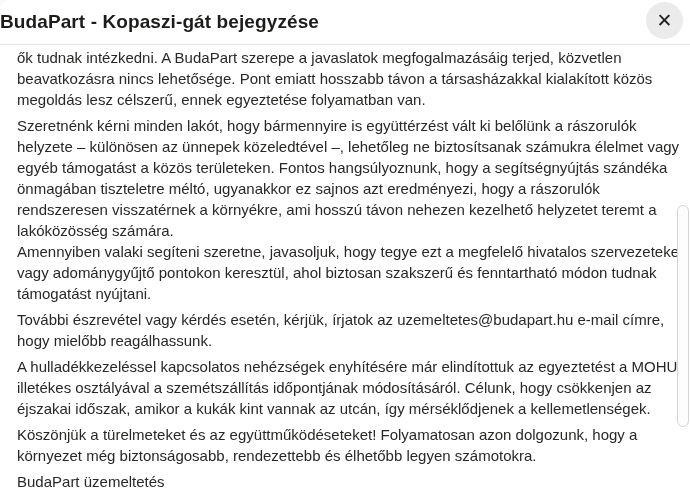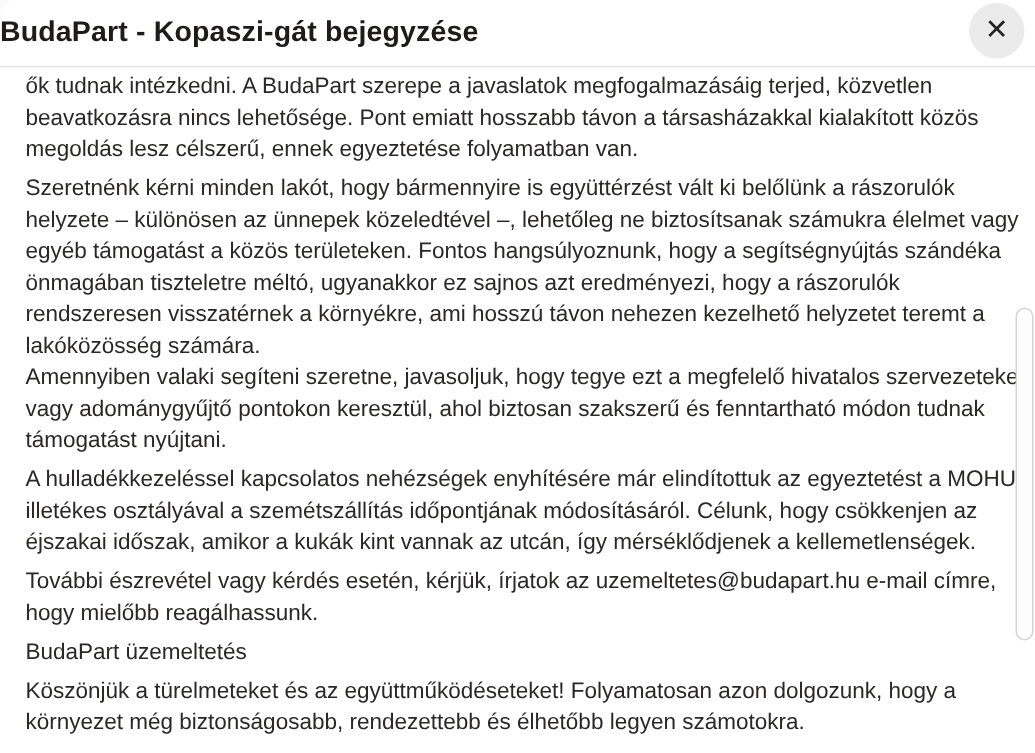--- a/index.html
+++ b/index.html
@@ -101,23 +101,23 @@
     <div class="dialog-title">BudaPart - Kopaszi-gát bejegyzése</div>
     <button class="close-button">
       <span class="close-icon">✕</span>
     </button>
   </div>
 
   <div class="dialog-body">
     <p class="paragraph">ők tudnak intézkedni. A BudaPart szerepe a javaslatok megfogalmazásáig terjed, közvetlen beavatkozásra nincs lehetősége. Pont emiatt hosszabb távon a társasházakkal kialakított közös megoldás lesz célszerű, ennek egyeztetése folyamatban van.</p>
     <p class="paragraph">Szeretnénk kérni minden lakót, hogy bármennyire is együttérzést vált ki belőlünk a rászorulók helyzete – különösen az ünnepek közeledtével –, lehetőleg ne biztosítsanak számukra élelmet vagy egyéb támogatást a közös területeken. Fontos hangsúlyoznunk, hogy a segítségnyújtás szándéka önmagában tiszteletre méltó, ugyanakkor ez sajnos azt eredményezi, hogy a rászorulók rendszeresen visszatérnek a környékre, ami hosszú távon nehezen kezelhető helyzetet teremt a lakóközösség számára.
 Amennyiben valaki segíteni szeretne, javasoljuk, hogy tegye ezt a megfelelő hivatalos szervezeteken vagy adománygyűjtő pontokon keresztül, ahol biztosan szakszerű és fenntartható módon tudnak támogatást nyújtani.</p>
+    <p class="paragraph">További észrevétel vagy kérdés esetén, kérjük, írjatok az uzemeltetes@budapart.hu e-mail címre, hogy mielőbb reagálhassunk.</p>
     <p class="paragraph">A hulladékkezeléssel kapcsolatos nehézségek enyhítésére már elindítottuk az egyeztetést a MOHU illetékes osztályával a szemétszállítás időpontjának módosításáról. Célunk, hogy csökkenjen az éjszakai időszak, amikor a kukák kint vannak az utcán, így mérséklődjenek a kellemetlenségek.</p>
-    <p class="paragraph">További észrevétel vagy kérdés esetén, kérjük, írjatok az uzemeltetes@budapart.hu e-mail címre, hogy mielőbb reagálhassunk.</p>
+    <p class="paragraph">Köszönjük a türelmeteket és az együttműködéseteket! Folyamatosan azon dolgozunk, hogy a környezet még biztonságosabb, rendezettebb és élhetőbb legyen számotokra.</p>
     <p class="paragraph">BudaPart üzemeltetés</p>
-    <p class="paragraph">Köszönjük a türelmeteket és az együttműködéseteket! Folyamatosan azon dolgozunk, hogy a környezet még biztonságosabb, rendezettebb és élhetőbb legyen számotokra.</p>
   </div>
 
   <div class="scrollbar-track">
     <div class="scrollbar-thumb"></div>
   </div>
 
 </div>
 
 </body></html>

